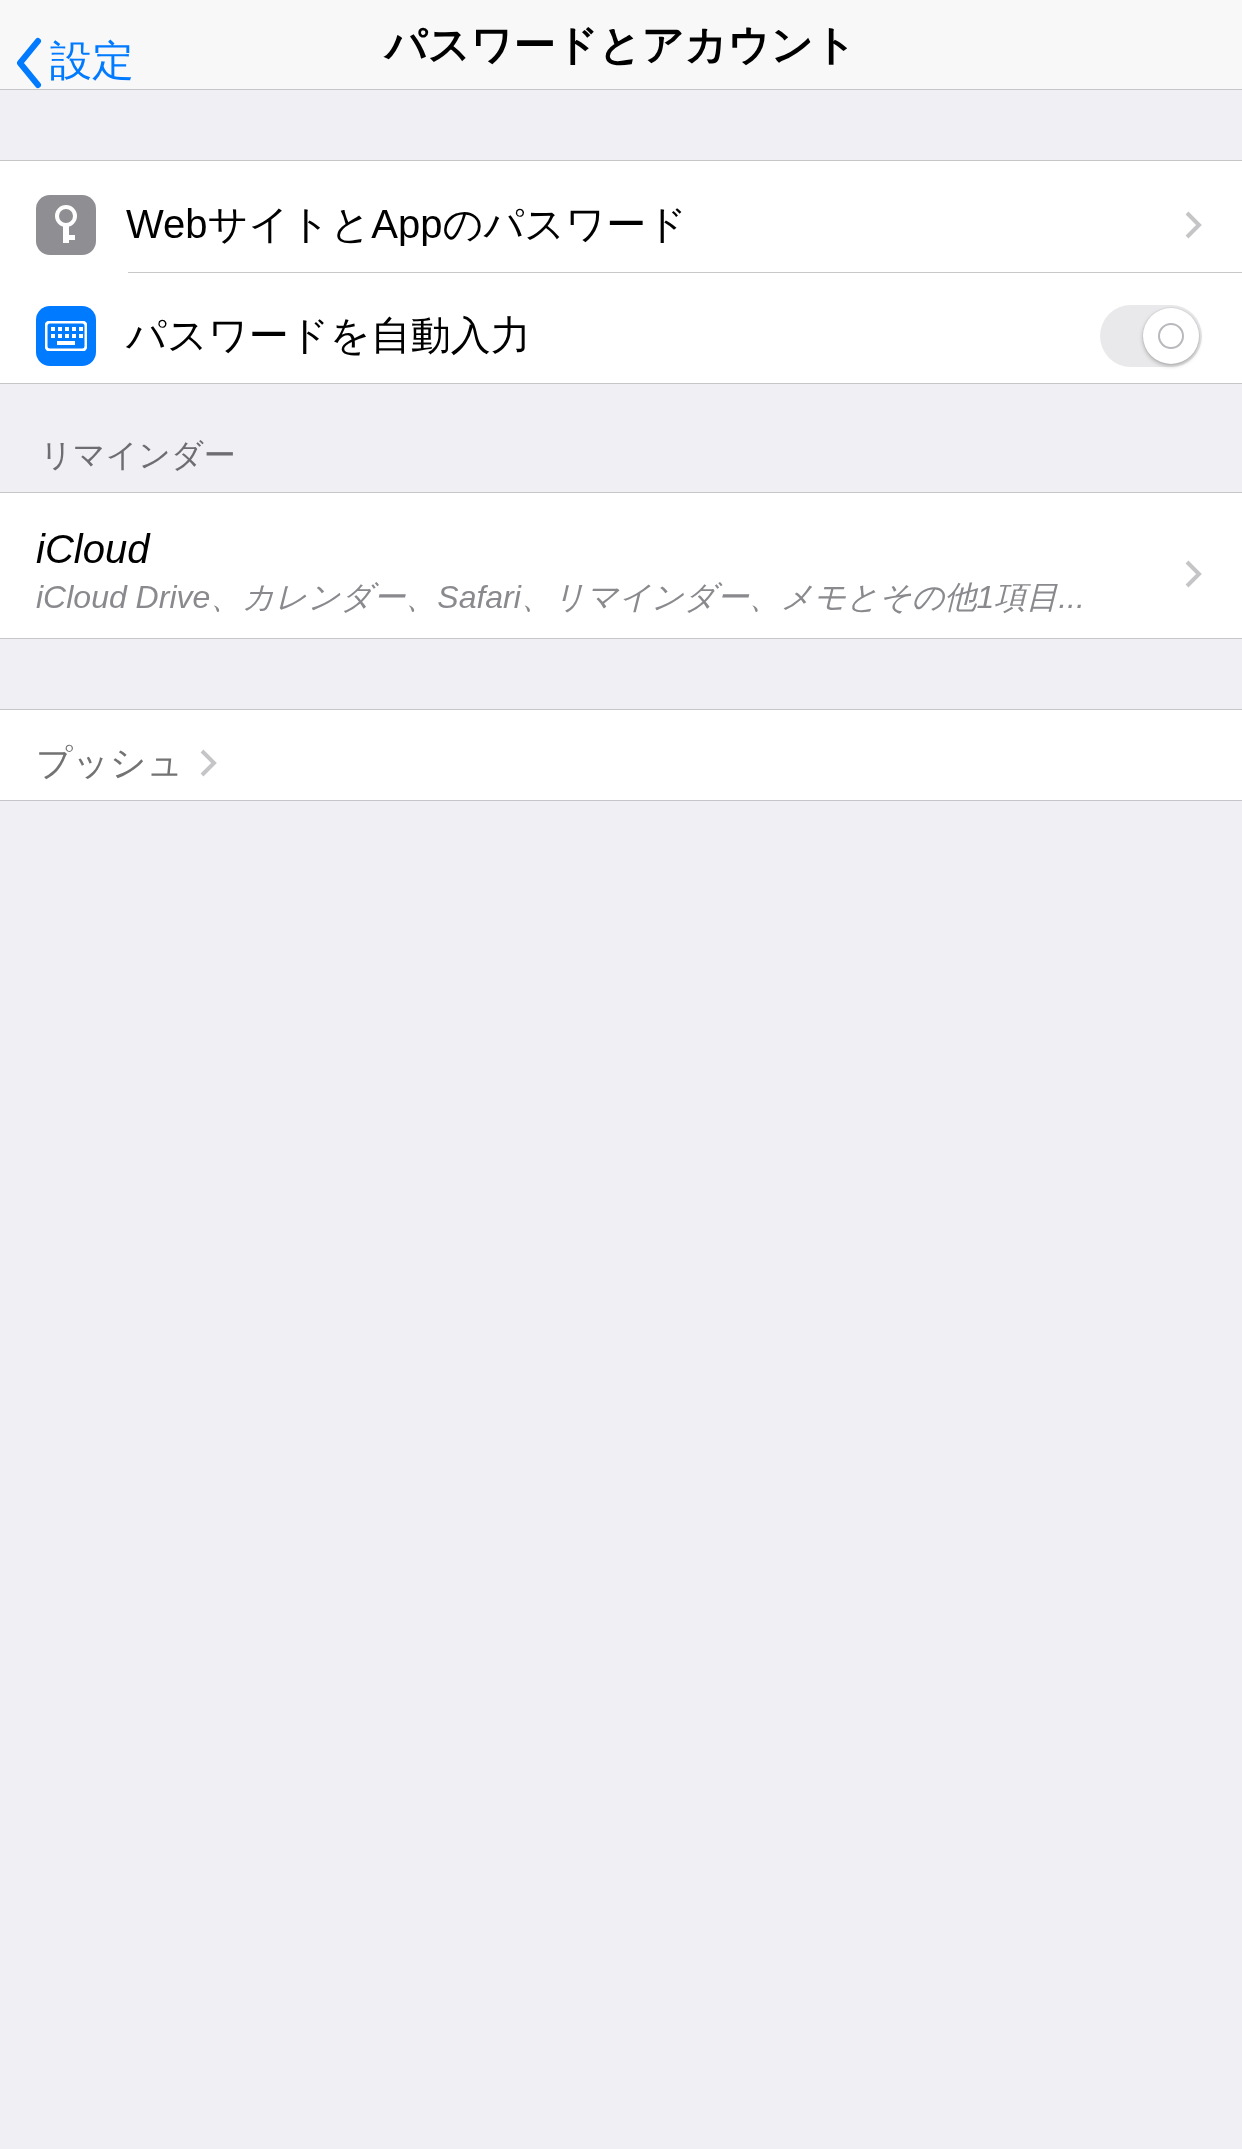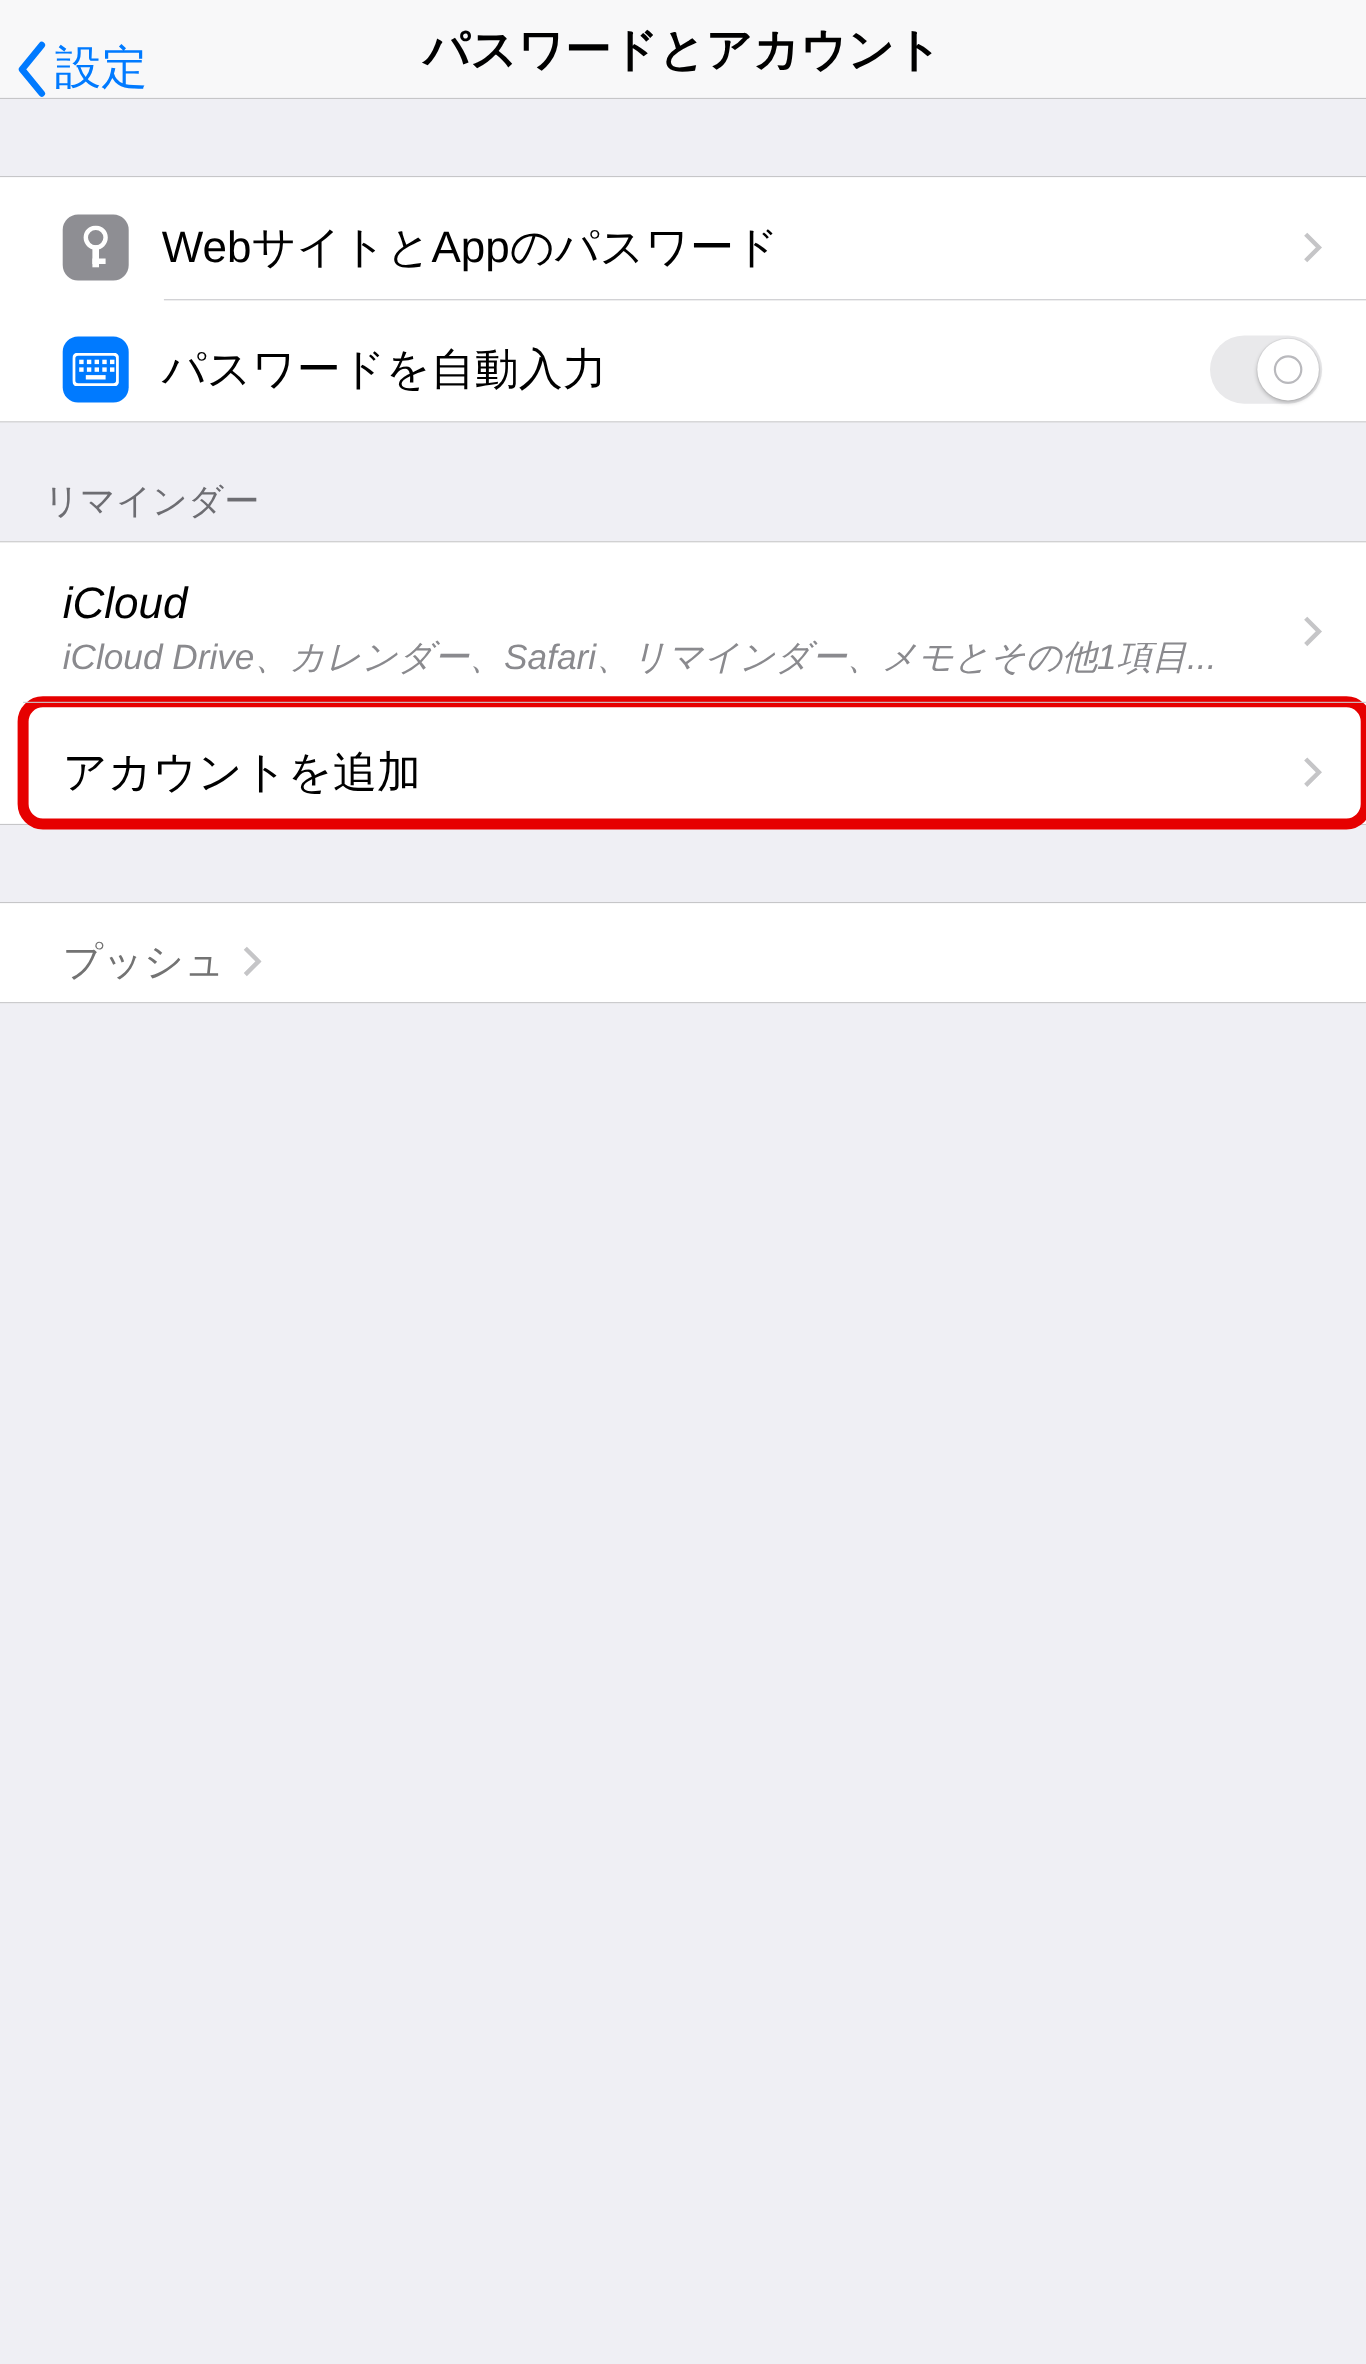--- a/index.html
+++ b/index.html
@@ -50,21 +50,20 @@
     background: #fff;
     border-top: 1px solid #c6c6c8;
     border-bottom: 1px solid #c6c6c8;
   }
   .row {
     display: flex;
     align-items: center;
     min-height: 90px;
     padding: 16px 40px 0 36px;
     position: relative;
-    margin-left: 21px;
   }
   .row + .row::before {
     content: "";
     position: absolute;
     top: 0;
     left: 128px;
     right: 0;
     height: 1px;
     background: #c8c8cb;
   }
@@ -226,26 +225,20 @@
   <div class="row two-line">
     <div class="label-wrap">
       <div class="label" style="padding:0">iCloud</div>
       <div class="sub">iCloud Drive、カレンダー、Safari、リマインダー、メモとその他1項目...</div>
     </div>
     <svg class="chevron" viewBox="0 0 18 30">
       <polyline points="3,3 15,15 3,27"></polyline>
     </svg>
   </div>
 
-  <div class="row fullsep highlight" style="min-height:98px">
-    <div class="label">アカウントを追加</div>
-    <svg class="chevron" viewBox="0 0 18 30">
-      <polyline points="3,3 15,15 3,27"></polyline>
-    </svg>
-  </div>
 
 </div>
 
 <div class="spacer-mid"></div>
 
 <div class="section">
   <div class="row">
     <div class="value">プッシュ</div>
     <svg class="chevron" viewBox="0 0 18 30">
       <polyline points="3,3 15,15 3,27"></polyline>

